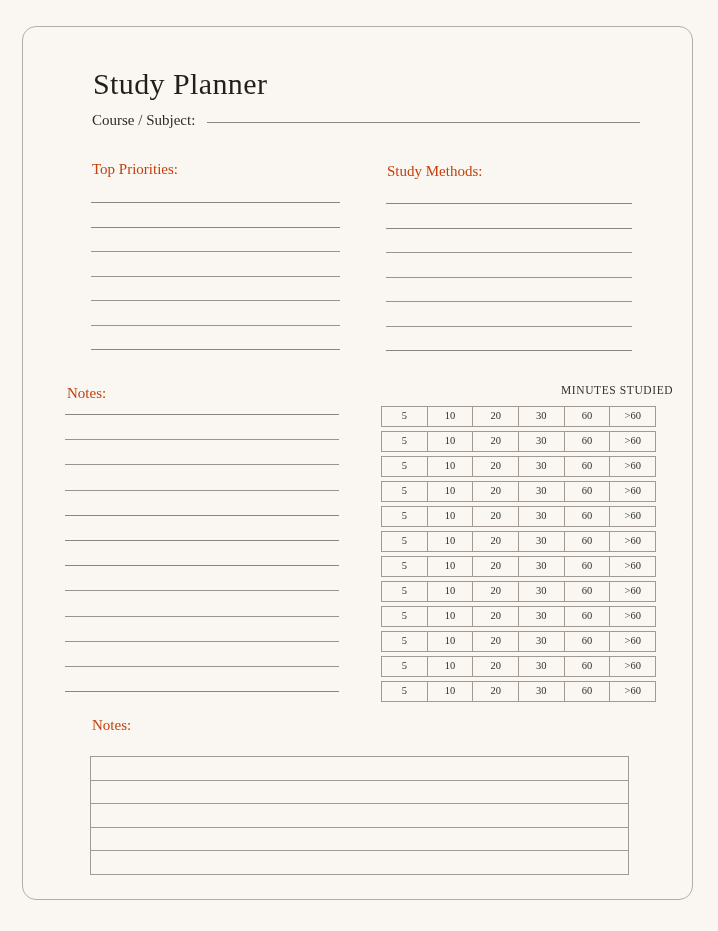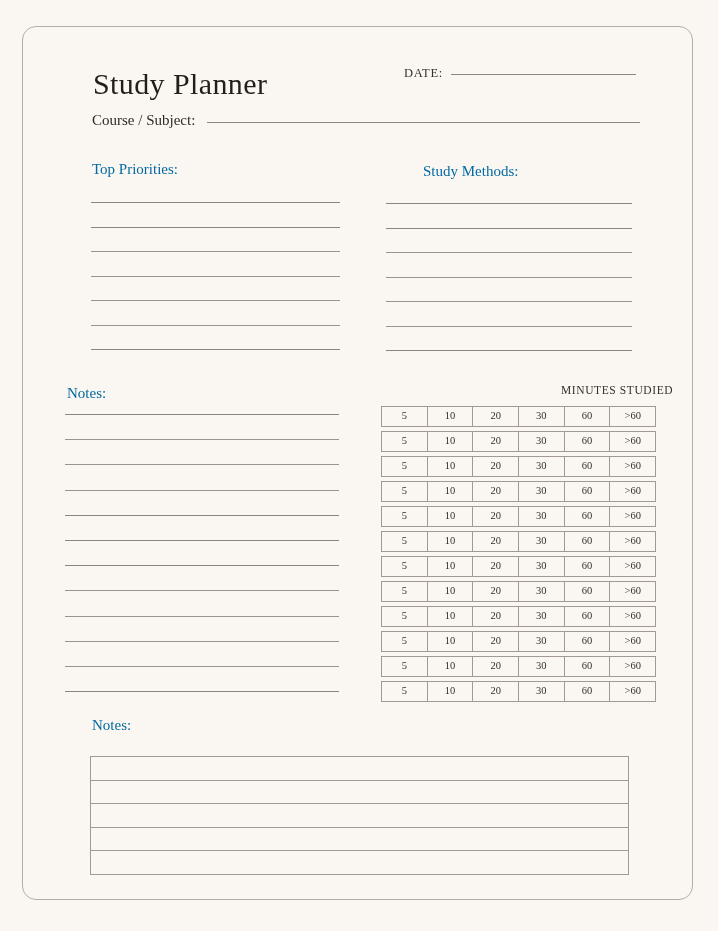--- a/index.html
+++ b/index.html
@@ -90,25 +90,25 @@
     border-bottom: 1px solid #8f887e;
     margin-left: 12px;
     position: relative;
     top: -2px;
   }
 
   
   .sec-heading {
     position: absolute;
     font-size: 15px;
-    color: #0369a1;
+    color: #c2410c;
     white-space: nowrap;
   }
   #h-priorities { left: 92px; top: 161px; }
-  #h-methods    { left: 387px; top: 163px; margin-left: 36px; }
+  #h-methods    { left: 387px; top: 163px; }
   #h-task       { left: 67px;  top: 385px; }
   #h-notes      { left: 92px;  top: 717px; }
 
   .minutes-heading {
     position: absolute;
     left: 549px;
     top: 384px;
     font-size: 11.5px;
     letter-spacing: 0.6px;
     color: #33302b;
@@ -207,24 +207,20 @@
 </style>
 </head>
 <body>
 
 <div class="page">
 
   <div class="page-frame"></div>
 
   <h1 class="title">Study Planner</h1>
 
-  <div class="date-block">
-    <span class="date-label">DATE:</span>
-    <span class="date-rule"></span>
-  </div>
 
   <div class="course-block">
     <span class="course-label">Course / Subject:</span>
     <span class="course-rule"></span>
   </div>
 
   <div class="sec-heading" id="h-priorities">Top Priorities:</div>
   <div class="rules" id="rules-priorities">
     <div class="rule"></div>
     <div class="rule"></div>

